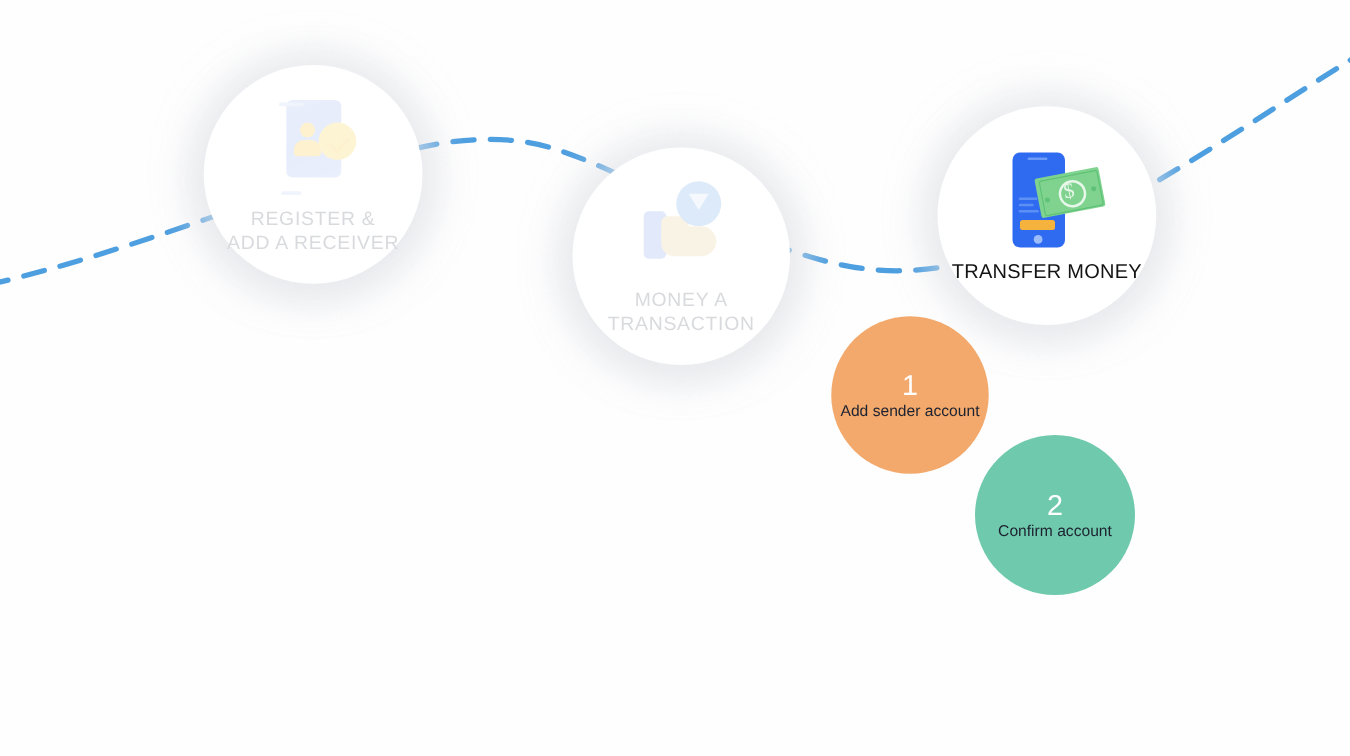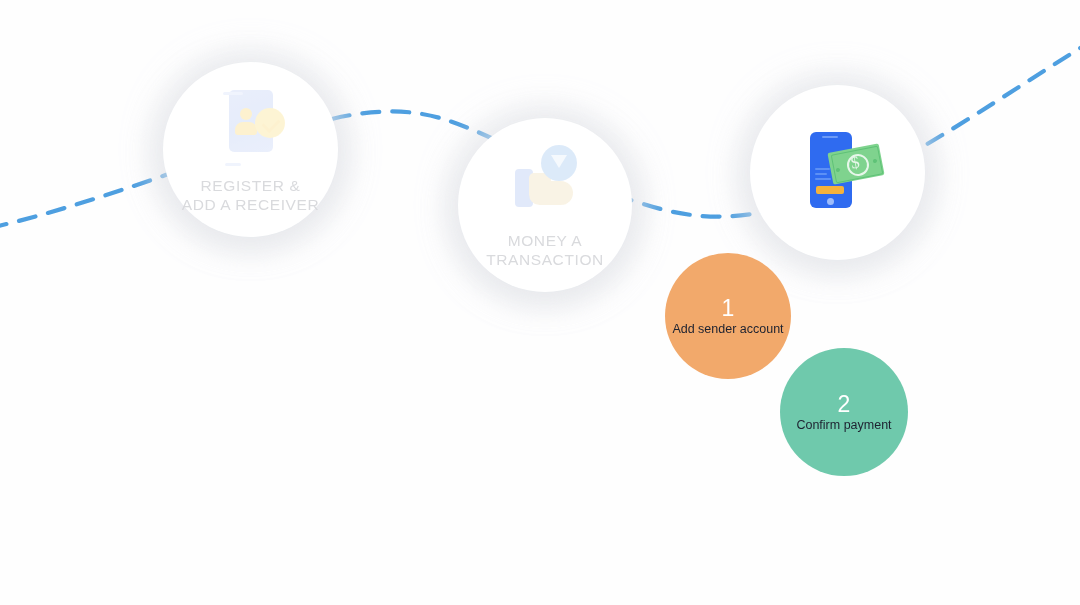--- a/index.html
+++ b/index.html
@@ -57,21 +57,21 @@
   }
   .step-label.muted { color: #d9dadd; }
   .step-label.active {
     color: #141414;
     font-size: 16px;
     letter-spacing: 0.2px;
     font-weight: 400;
   }
 
   
-  #step-register { left: 163px; top: 62px; width: 175px; height: 175px; }
+  #step-register { left: 163px; top: 52px; width: 175px; height: 175px; }
   
   #step-book { left: 458px; top: 118px; width: 174px; height: 174px; }
   
   #step-transfer { left: 750px; top: 85px; width: 175px; height: 175px; }
 
   
   .icon-register { opacity: 0.42; }
   .ic1-phone {
     position: absolute;
     left: 18px; top: 4px;
@@ -300,25 +300,26 @@
       <div class="ic3-line ic3-l3"></div>
       <div class="ic3-btn"></div>
       <div class="ic3-home"></div>
       <div class="ic3-note"></div>
       <div class="ic3-note-inner"></div>
       <div class="ic3-dot ic3-dot-l"></div>
       <div class="ic3-dot ic3-dot-r"></div>
       <div class="ic3-coin"></div>
       <div class="ic3-dollar">$</div>
     </div>
+    <div class="step-label active">TRANSFER MONEY</div>
   </div>
 
   <div class="sub-circle" id="substep-sender">
     <div class="sub-num">1</div>
     <div class="sub-text">Add sender account</div>
   </div>
 
   <div class="sub-circle" id="substep-confirm">
     <div class="sub-num">2</div>
-    <div class="sub-text">Confirm payment</div>
+    <div class="sub-text">Confirm account</div>
   </div>
 
 </div>
 
 </body></html>

